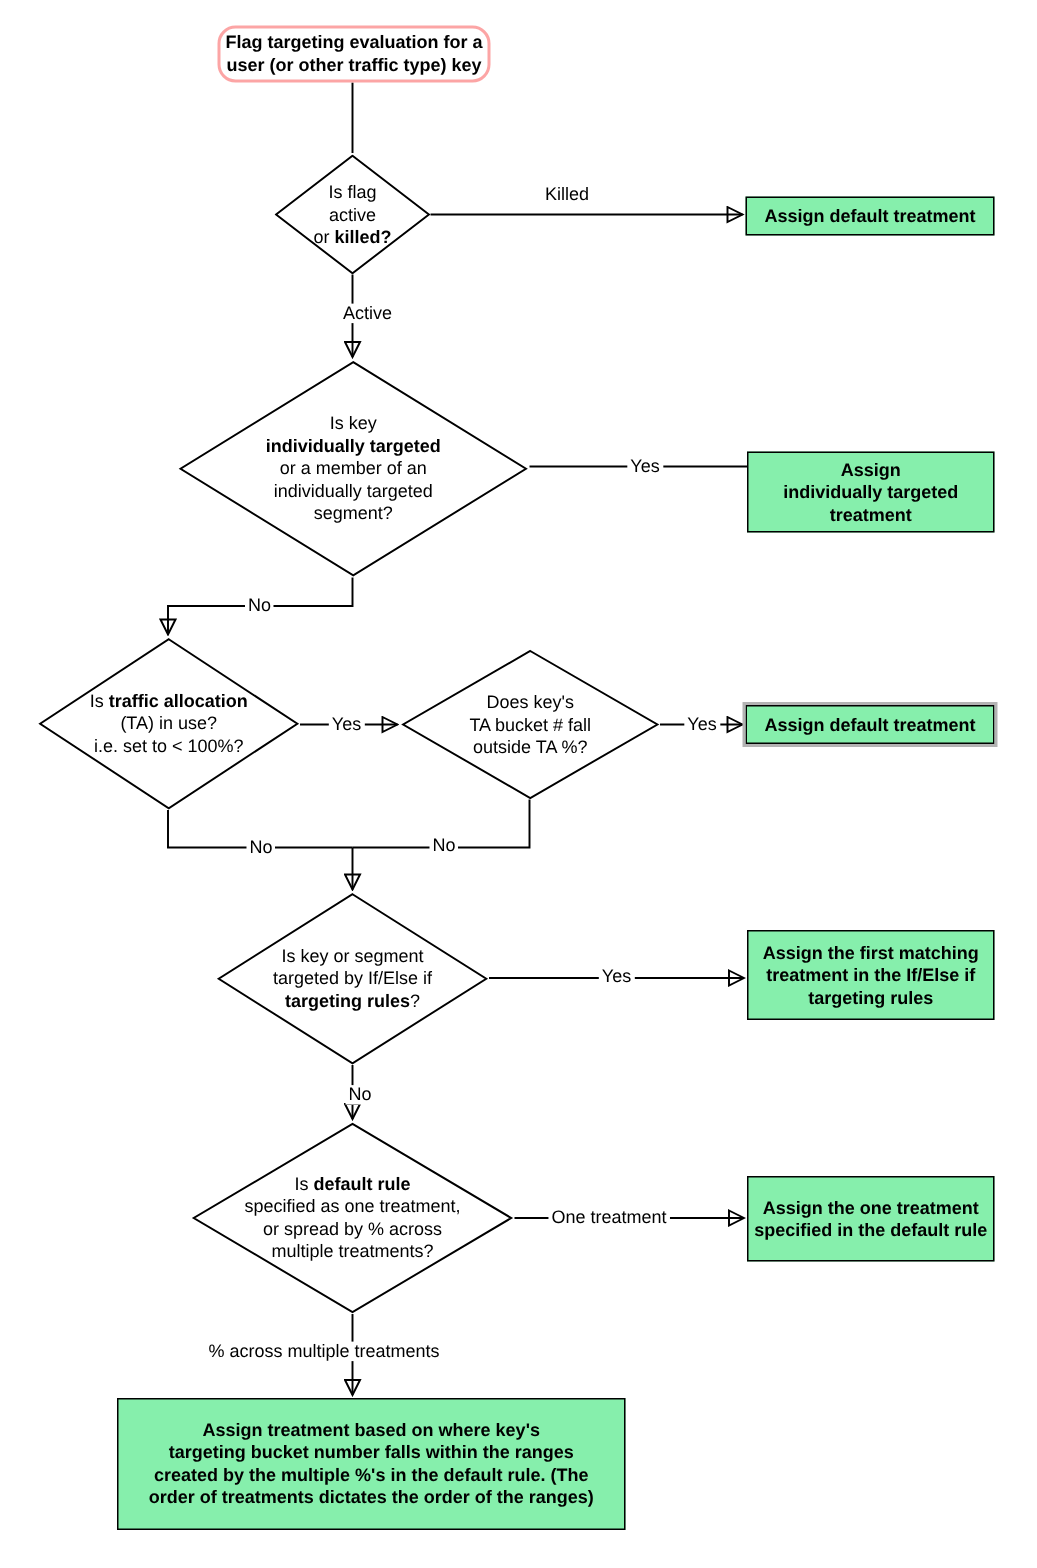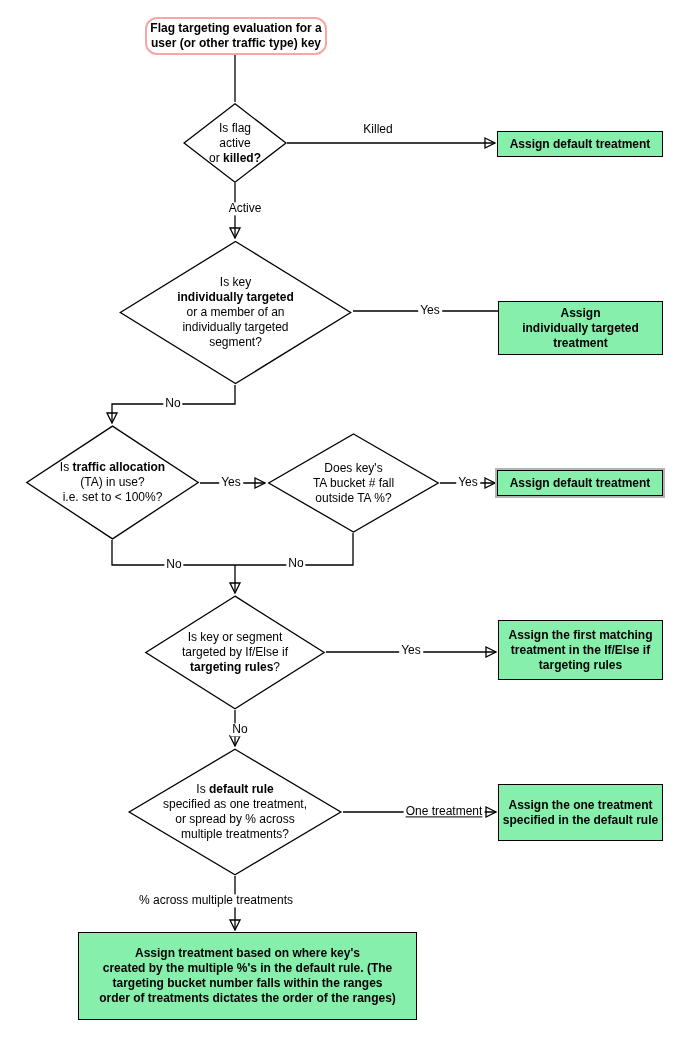--- a/index.html
+++ b/index.html
@@ -190,32 +190,32 @@
   <div class="node proc" style="left:498px; top:784px; width:165px; height:57px;">
     <div class="txt">
       <div>Assign the one treatment</div>
       <div>specified in the default rule</div>
     </div>
   </div>
 
   <div class="node proc" style="left:78px; top:932px; width:339px; height:88px;">
     <div class="txt">
       <div>Assign treatment based on where key's</div>
+      <div>targeting bucket number falls within the ranges</div>
       <div>created by the multiple %'s in the default rule. (The</div>
-      <div>targeting bucket number falls within the ranges</div>
       <div>order of treatments dictates the order of the ranges)</div>
     </div>
   </div>
 
   <div class="elabel" style="left:378px; top:130px;">Killed</div>
   <div class="elabel" style="left:245px; top:209px;">Active</div>
   <div class="elabel" style="left:430px; top:311px;">Yes</div>
   <div class="elabel" style="left:173px; top:404px;">No</div>
   <div class="elabel" style="left:231px; top:483px;">Yes</div>
   <div class="elabel" style="left:468px; top:483px;">Yes</div>
   <div class="elabel" style="left:174px; top:565px;">No</div>
   <div class="elabel" style="left:296px; top:564px;">No</div>
   <div class="elabel" style="left:411px; top:651px;">Yes</div>
   <div class="elabel" style="left:240px; top:730px;">No</div>
-  <div class="elabel" style="left:444px; top:812px;text-decoration:underline;">One treatment</div>
+  <div class="elabel" style="left:406px; top:812px;">One treatment</div>
   <div class="elabel" style="left:216px; top:901px;">% across multiple treatments</div>
 
 </div>
 
 </body></html>

